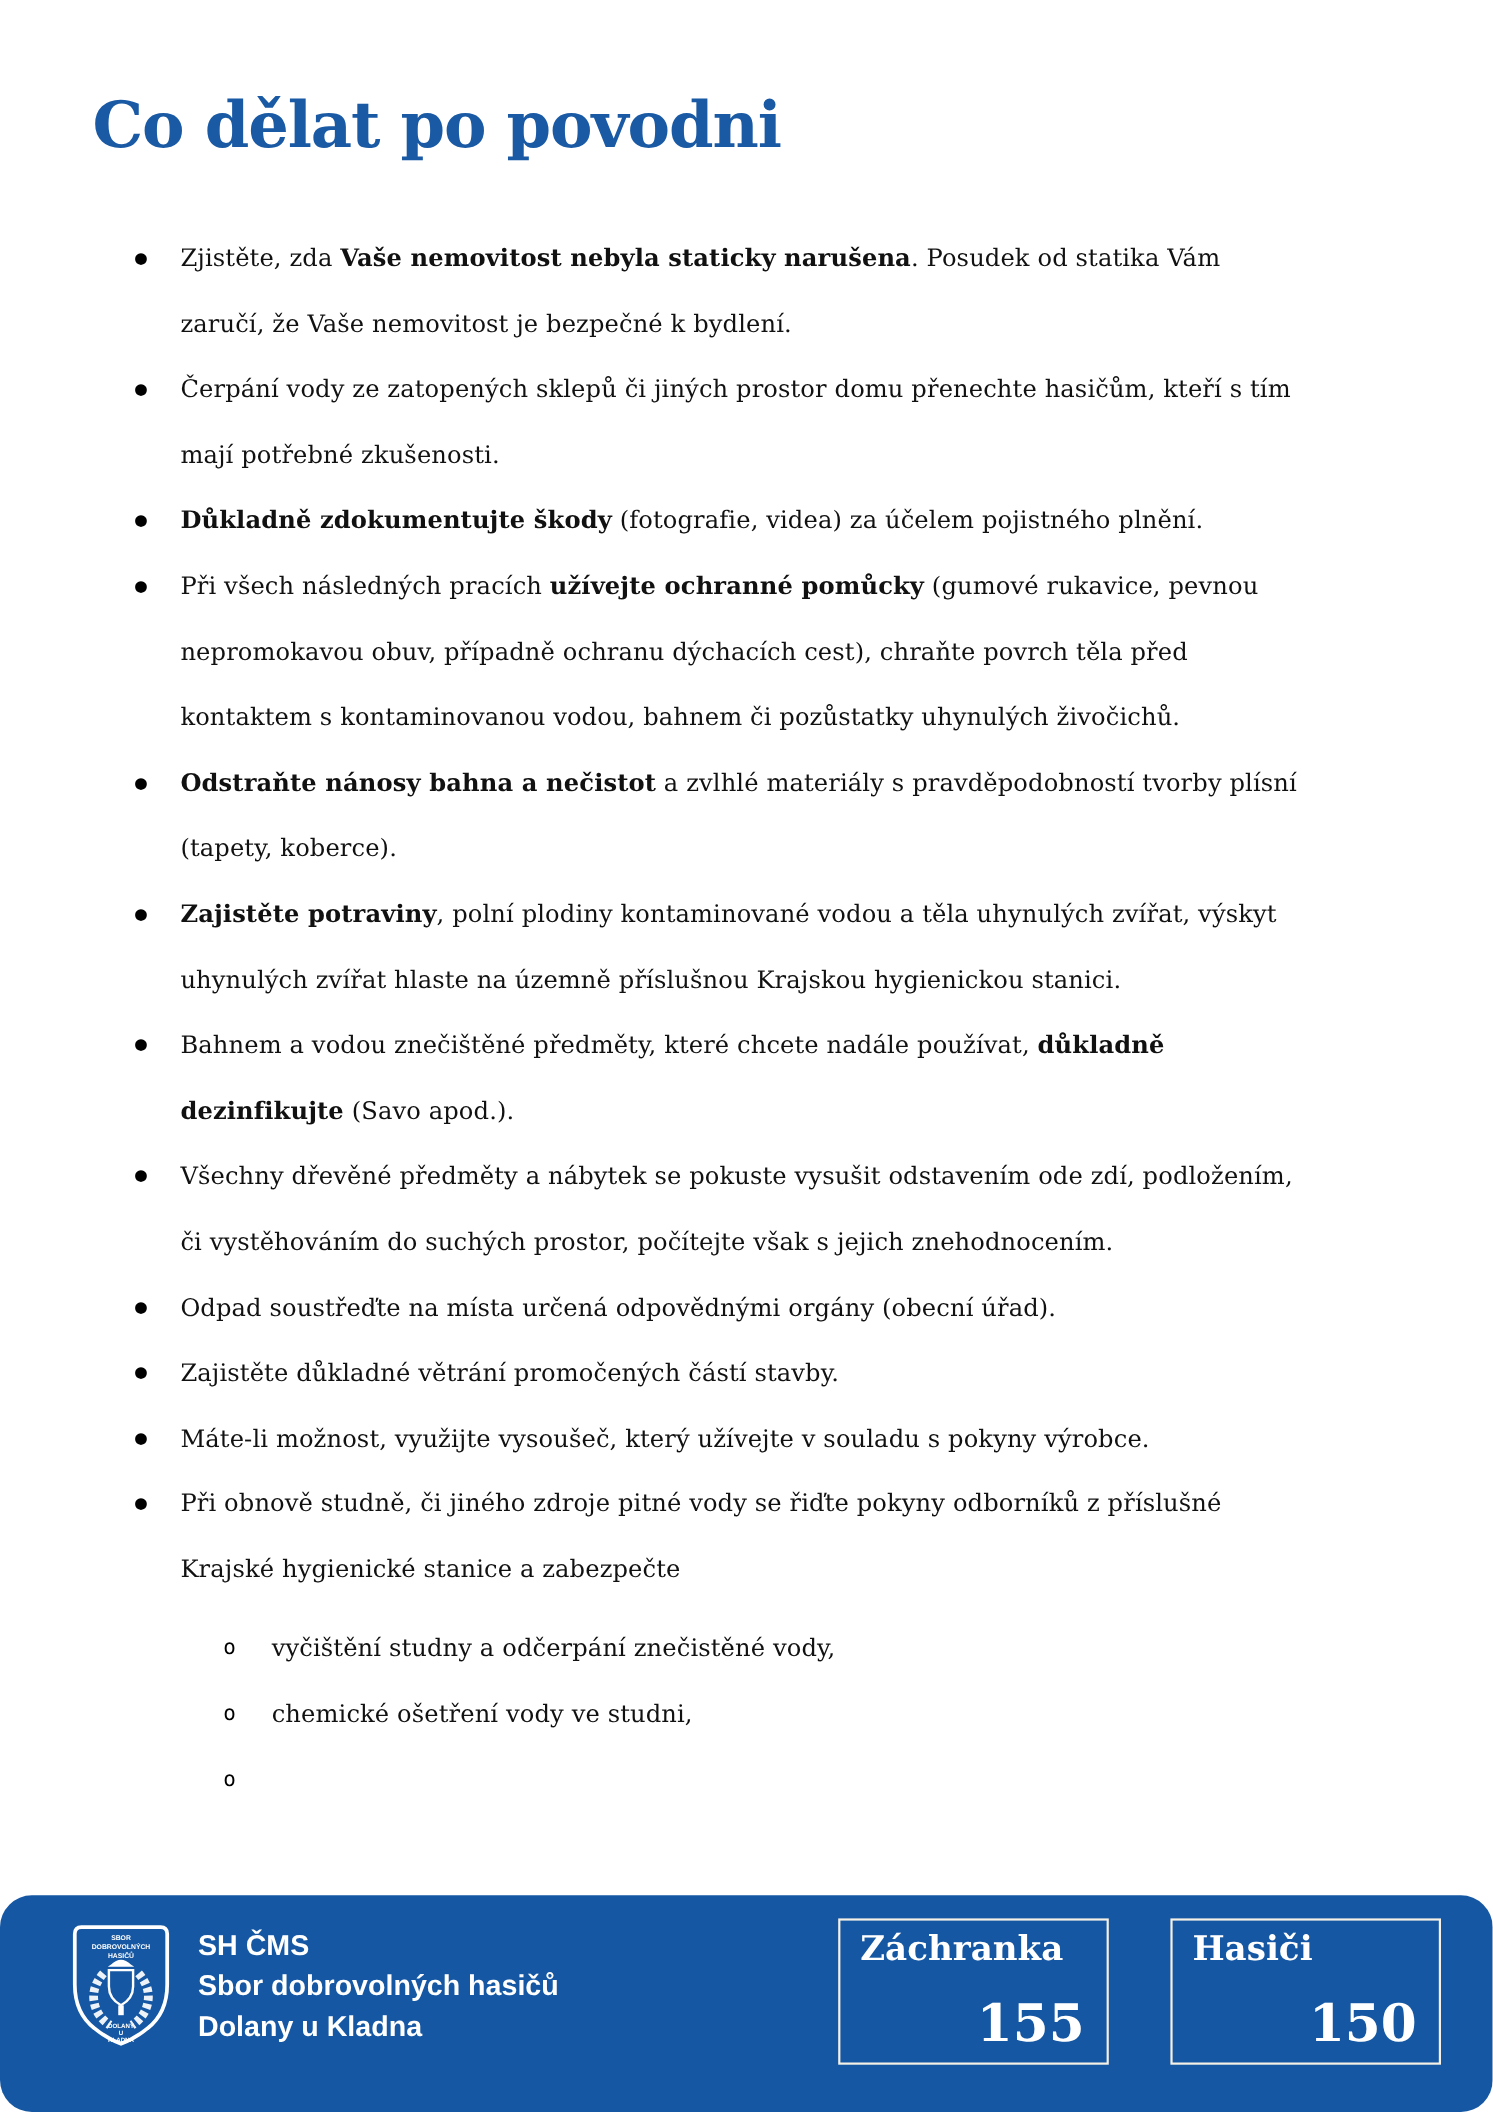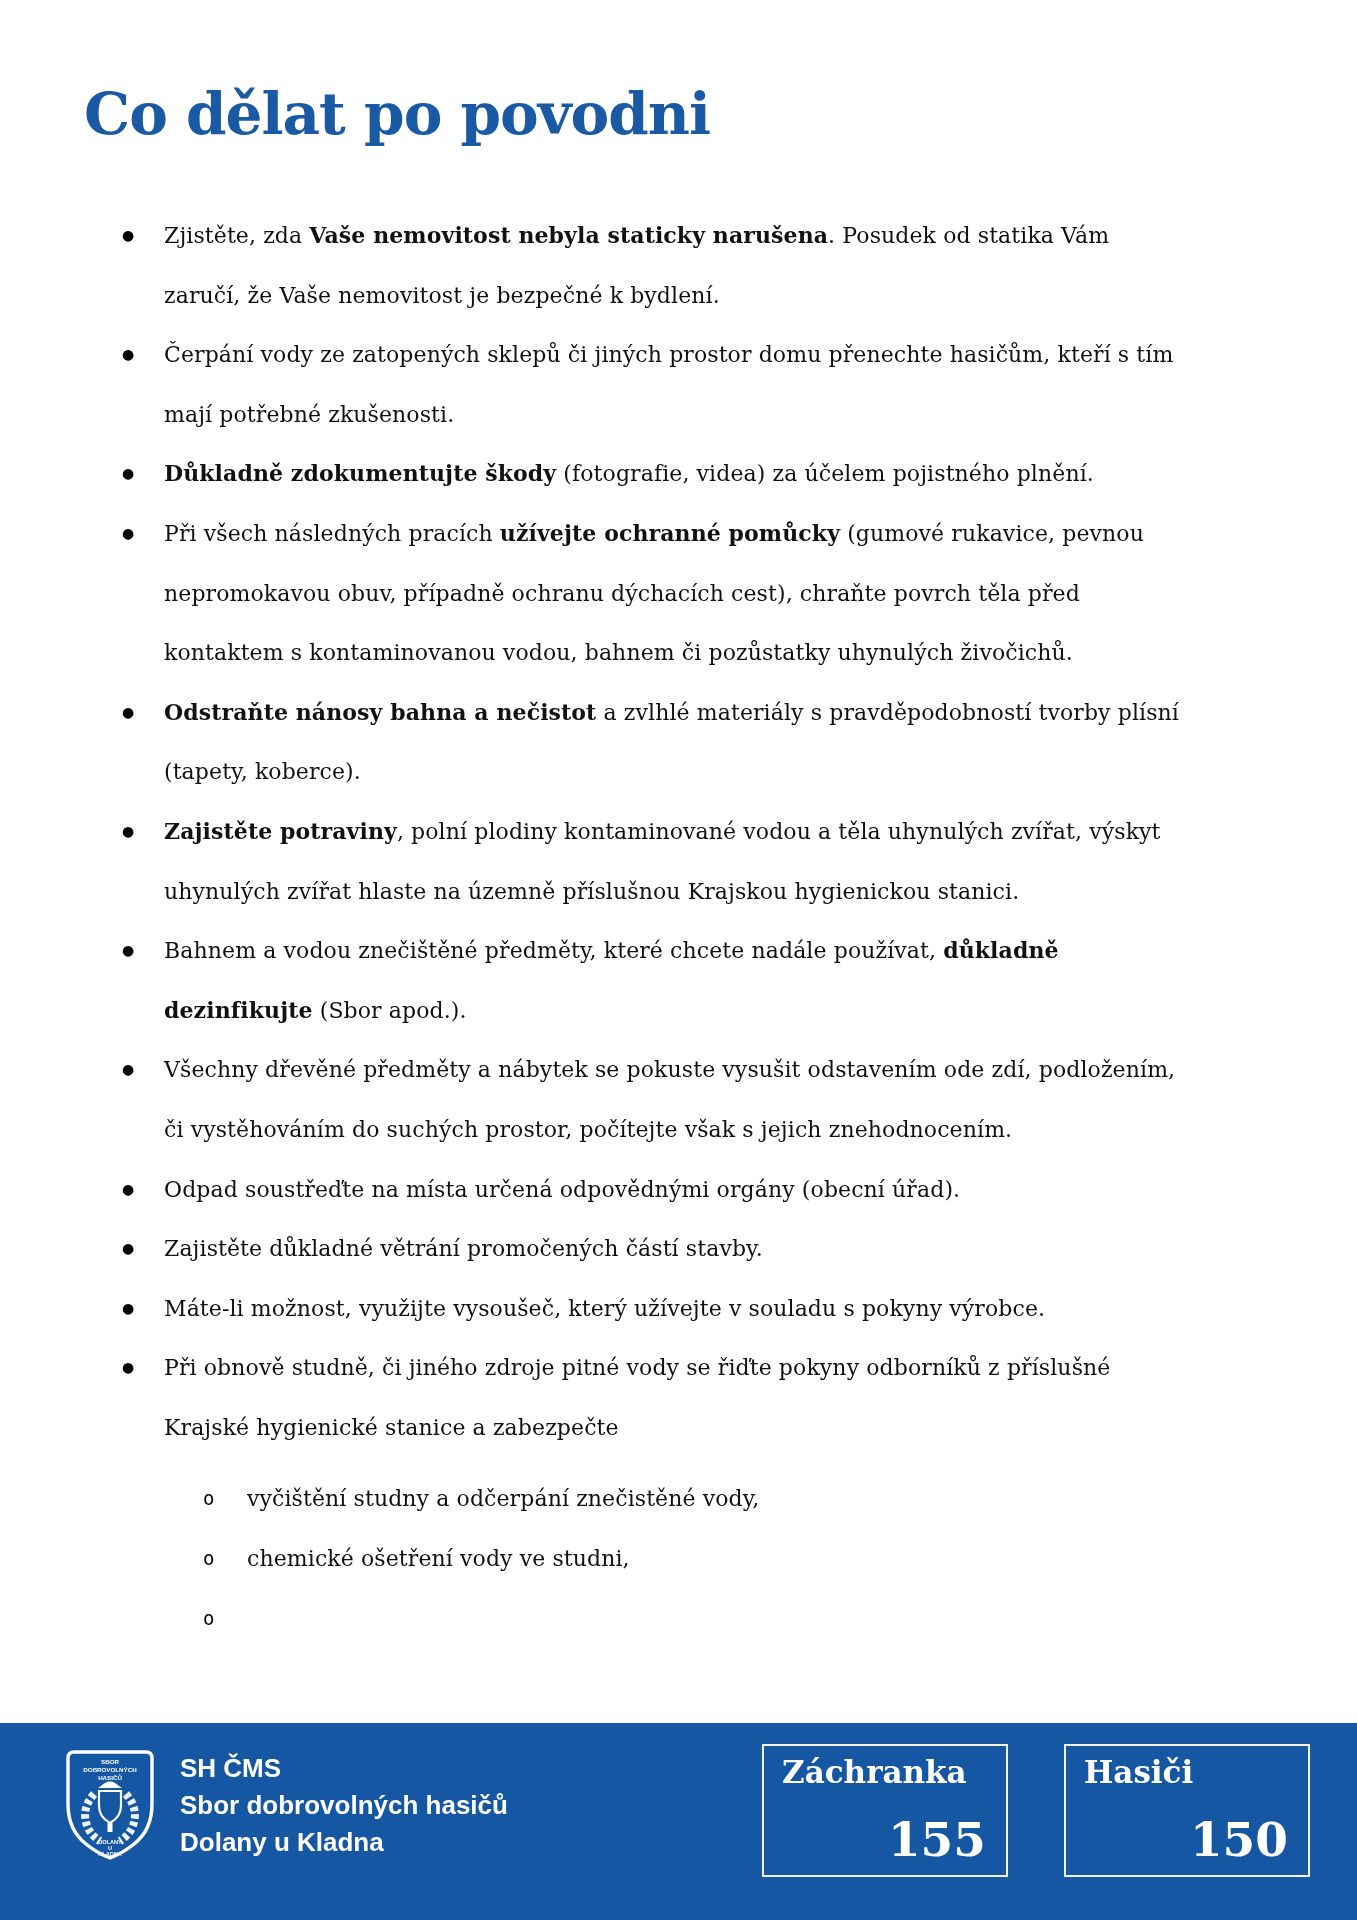--- a/index.html
+++ b/index.html
@@ -21,21 +21,21 @@
     position:absolute;left:38px;top:0;line-height:59.6px;font-size:14px;color:#000;
   }
   .item.lvl2{padding-left:163px;}
   .item.lvl2 .marker{
     left:119px;font-family:"DejaVu Sans Mono",monospace;font-size:19px;
   }
   .lvl1 + .lvl2{margin-top:12px;}
   .item-text{margin:0;white-space:pre-line;}
   .item-text .b{font-weight:700;}
   .footer{
-    position:absolute;left:0;top:1723px;width:1357px;height:197px;
+    position:absolute;left:0;top:1723px;width:1357px;height:197px;border-radius:29px;
   }
   .logo{position:absolute;left:64px;top:25px;}
   .org{
     position:absolute;left:180px;top:27px;
     font-family:"Liberation Sans",sans-serif;font-weight:700;font-size:26px;
     line-height:37px;color:#fff;
   }
   .boxes{position:absolute;left:0;top:0;width:100%;height:100%;}
   .ebox{
     position:absolute;top:21px;height:133px;width:246px;
@@ -93,21 +93,21 @@
 
   <div class="item lvl1">
     <span class="marker">●</span>
     <p class="item-text"><span class="b">Zajistěte potraviny</span><span>, polní plodiny kontaminované vodou a těla uhynulých zvířat, výskyt
 uhynulých zvířat hlaste na územně příslušnou Krajskou hygienickou stanici.</span></p>
   </div>
 
   <div class="item lvl1">
     <span class="marker">●</span>
     <p class="item-text"><span>Bahnem a vodou znečištěné předměty, které chcete nadále používat, </span><span class="b">důkladně
-dezinfikujte</span><span> (Sbor apod.).</span></p>
+dezinfikujte</span><span> (Savo apod.).</span></p>
   </div>
 
   <div class="item lvl1">
     <span class="marker">●</span>
     <p class="item-text"><span>Všechny dřevěné předměty a nábytek se pokuste vysušit odstavením ode zdí, podložením,
 či vystěhováním do suchých prostor, počítejte však s jejich znehodnocením.</span></p>
   </div>
 
   <div class="item lvl1">
     <span class="marker">●</span>

